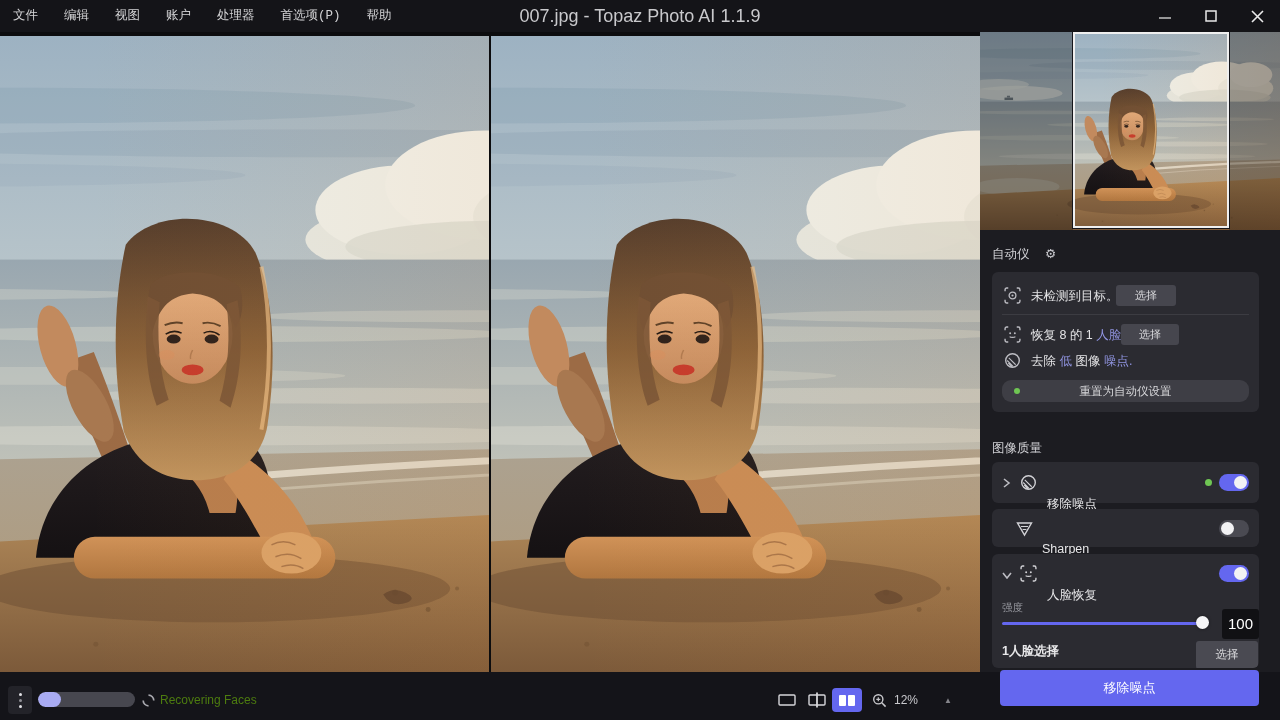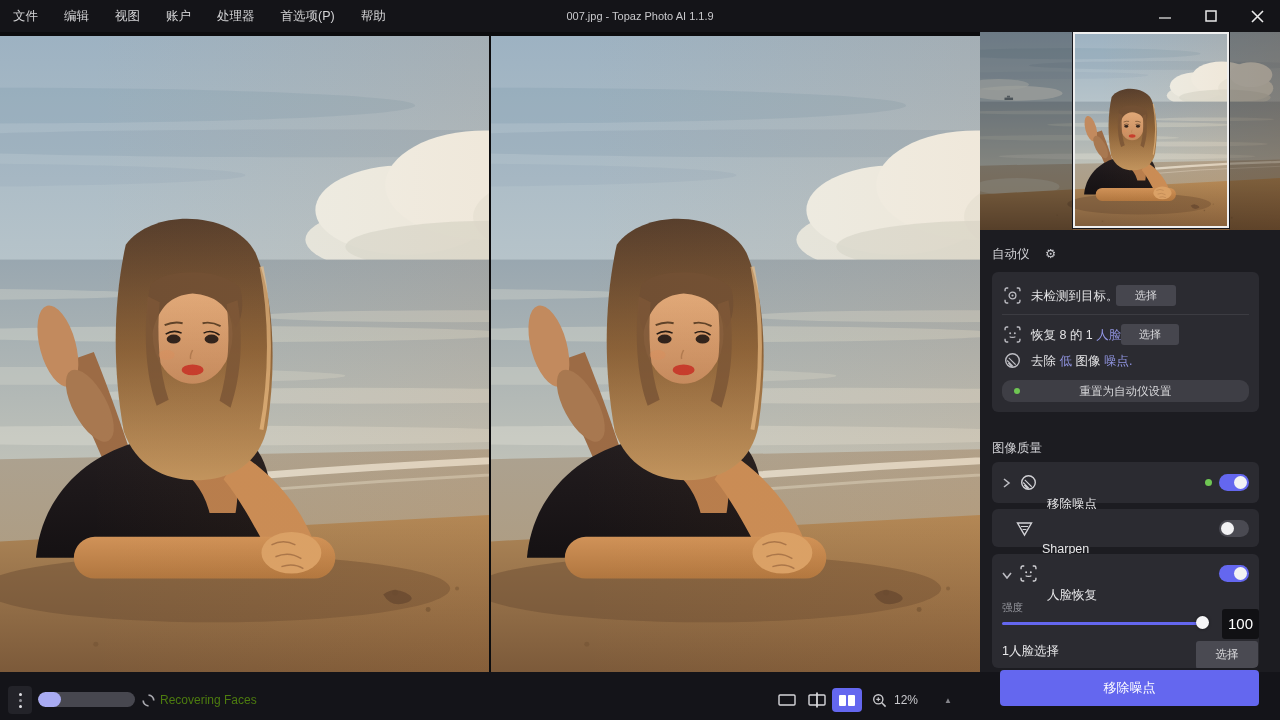--- a/index.html
+++ b/index.html
@@ -3,23 +3,23 @@
 <meta charset="utf-8">
 <style>
   * { margin:0; padding:0; box-sizing:border-box; }
   html,body { width:1280px; height:720px; overflow:hidden; background:#121216;
     font-family:"Liberation Sans","DejaVu Sans",sans-serif; }
   #win { position:relative; width:1280px; height:720px; background:#141419; }
 
   
   #titlebar { position:absolute; left:0; top:0; width:1280px; height:32px; background:#141418; }
   #menubar { position:absolute; left:0; top:0; height:32px; display:flex; }
-  .menu { padding:0 13px; line-height:32px; font-size:12.5px; color:#d4d4d6; cursor:default; }
+  .menu { padding:0 13px; line-height:32px; font-size:12.5px; color:#d4d4d6; cursor:default;font-family:Liberation Mono, monospace; }
   #win-title { position:absolute; left:0; right:0; top:0; text-align:center; line-height:32px;
-    font-size:11px; color:#c9c9cc; pointer-events:none; }
+    font-size:18px; color:#c9c9cc; pointer-events:none; }
   #win-controls { position:absolute; right:0; top:0; display:flex; }
   .wc { width:46px; height:32px; display:flex; align-items:center; justify-content:center; }
 
   
   #canvas { position:absolute; left:0; top:32px; width:980px; height:640px; background:#0c0c0e; }
   .pane { position:absolute; top:4px; height:636px; overflow:hidden; background:#0c0c0e; }
   #pane-left  { left:0;    width:489px; }
   #pane-right { left:491px; width:489px; }
   .pane svg { display:block; }
 
@@ -57,21 +57,21 @@
   #f-card2 { top:477px; height:38px; }
   #f-card3 { top:522px; height:114px; overflow:hidden; }
 
   #strength-label { position:absolute; left:10px; top:47px; font-size:10.5px; color:#9b9ca3; }
   #slider { position:absolute; left:10px; top:62px; width:208px; height:14px; cursor:pointer; }
   #slider .track { position:absolute; left:0; top:6px; width:202px; height:3px; background:var(--accent); border-radius:2px; }
   #slider .knob { position:absolute; left:194px; top:0; width:13px; height:13px; border-radius:50%;
     background:#f5f5f7; box-shadow:0 0 3px rgba(0,0,0,.5); }
   #strength-value { position:absolute; left:230px; top:45px; width:37px; height:30px; background:#111114;
     border-radius:3px; color:#ffffff; font-size:15px; text-align:center; line-height:30px;margin-top:10px; }
-  #faces-label { position:absolute; left:10px; top:89px; font-size:12.5px; color:#e8e8ea; }
+  #faces-label { position:absolute; left:10px; top:89px; font-size:12.5px; color:#e8e8ea;font-weight:bold; }
   #faces-select { position:absolute; left:204px; top:87px; width:62px; height:28px; background:#4a4a52;
     border-radius:3px; font-size:11.5px; color:#dcdcdf; text-align:center; line-height:26px; cursor:pointer; }
 
   #panel-scrollbar { position:absolute; right:9px; top:216px; width:7px; height:217px;
     background:#55555b; border-radius:3.5px; cursor:pointer; }
 
   #save-btn { position:absolute; left:1000px; top:670px; width:259px; height:36px; background:var(--accent);
     border-radius:4px; color:#fff; font-size:13px; text-align:center; line-height:36px; cursor:pointer; }
 
   

